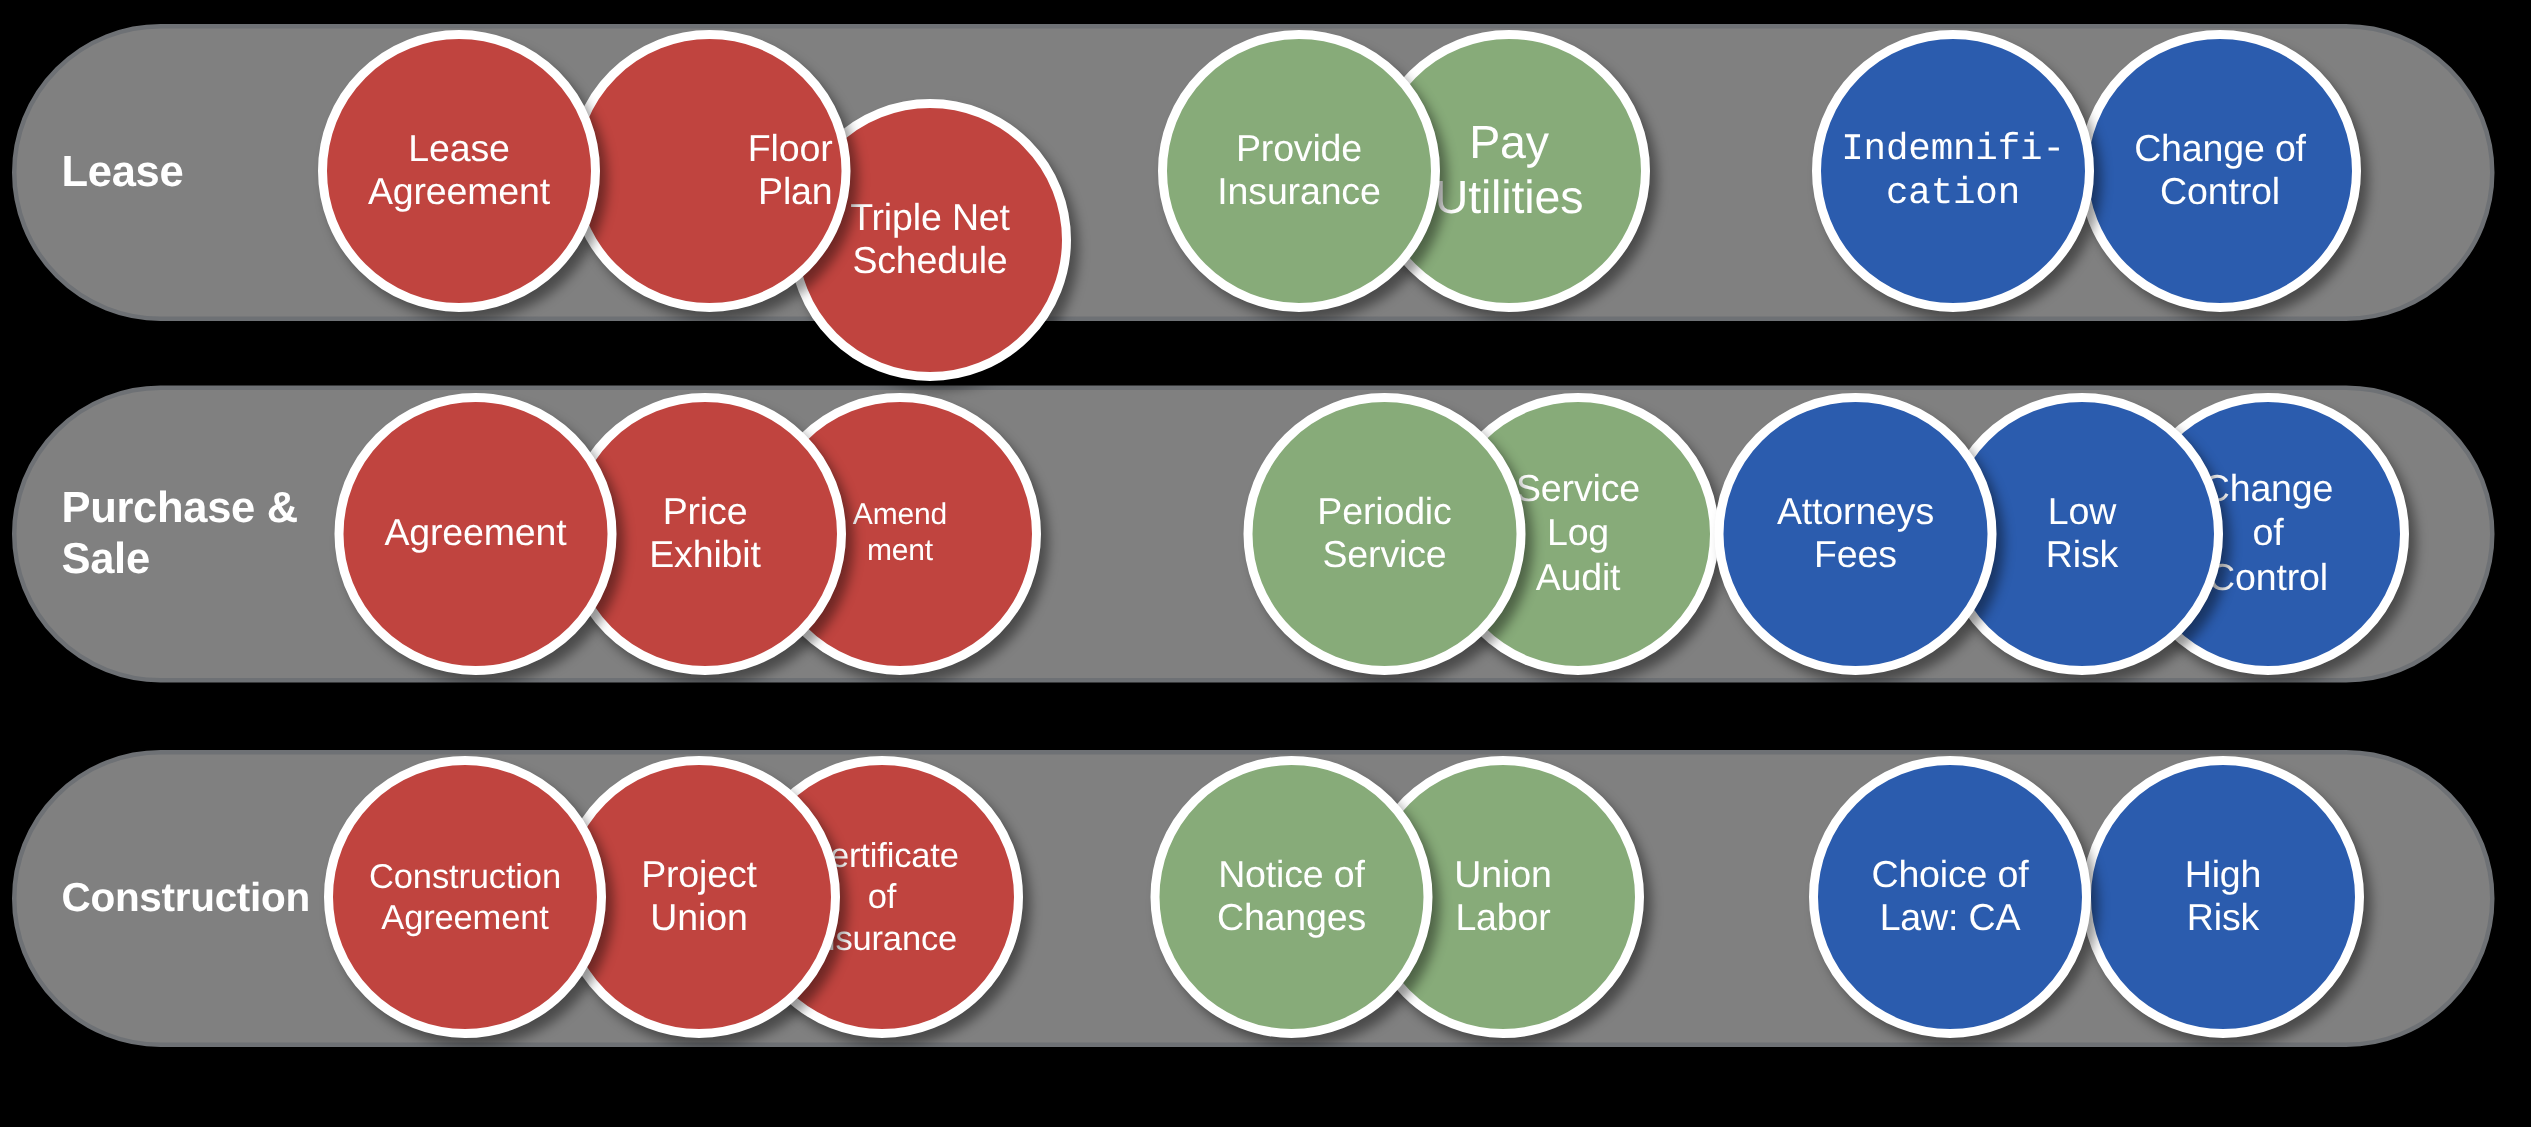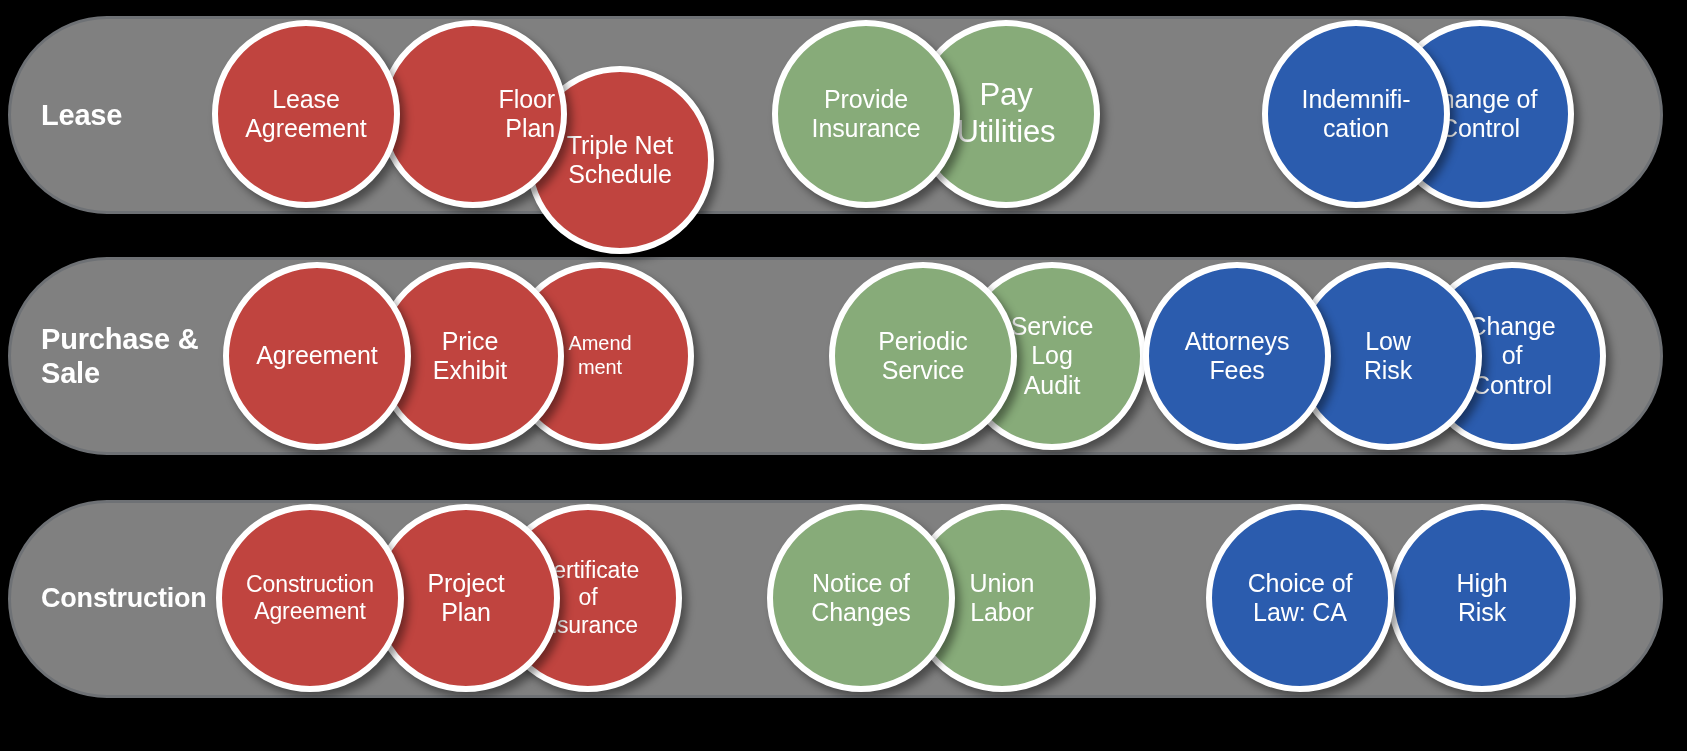--- a/index.html
+++ b/index.html
@@ -96,21 +96,21 @@
 
   <div class="circle c-green" style="left:772px; top:20px; width:188px; height:188px; font-size:25px; z-index:13;">
     <span class="txt">Provide
 Insurance</span>
   </div>
   <div class="circle c-green" style="left:912px; top:20px; width:188px; height:188px; font-size:31px; z-index:12;">
     <span class="txt">Pay
 Utilities</span>
   </div>
 
-  <div class="circle c-blue" style="left:1262px; top:20px; width:188px; height:188px; font-size:25px; z-index:13;">
+  <div class="circle c-blue" style="left:1208px; top:20px; width:188px; height:188px; font-size:25px; z-index:13;font-family:Liberation Mono, monospace;">
     <span class="txt">Indemnifi-
 cation</span>
   </div>
   <div class="circle c-blue" style="left:1386px; top:20px; width:188px; height:188px; font-size:25px; z-index:12;">
     <span class="txt">Change of
 Control</span>
   </div>
 
   <div class="row" style="left:8px; top:257px; width:1655px;">
     <div class="row-label">Purchase &amp;
@@ -156,21 +156,21 @@
   <div class="row" style="left:8px; top:500px; width:1655px;">
     <div class="row-label" style="font-size:27px; width:200px;">Construction</div>
   </div>
 
   <div class="circle c-red" style="left:216px; top:504px; width:188px; height:188px; font-size:23px; z-index:13;">
     <span class="txt">Construction
 Agreement</span>
   </div>
   <div class="circle c-red" style="left:372px; top:504px; width:188px; height:188px; font-size:25px; z-index:12;">
     <span class="txt">Project
-Plan</span>
+Union</span>
   </div>
   <div class="circle c-red" style="left:494px; top:504px; width:188px; height:188px; font-size:23px; z-index:11;">
     <span class="txt">Certificate
 of
 Insurance</span>
   </div>
 
   <div class="circle c-green" style="left:767px; top:504px; width:188px; height:188px; font-size:25px; z-index:13;">
     <span class="txt">Notice of
 Changes</span>

